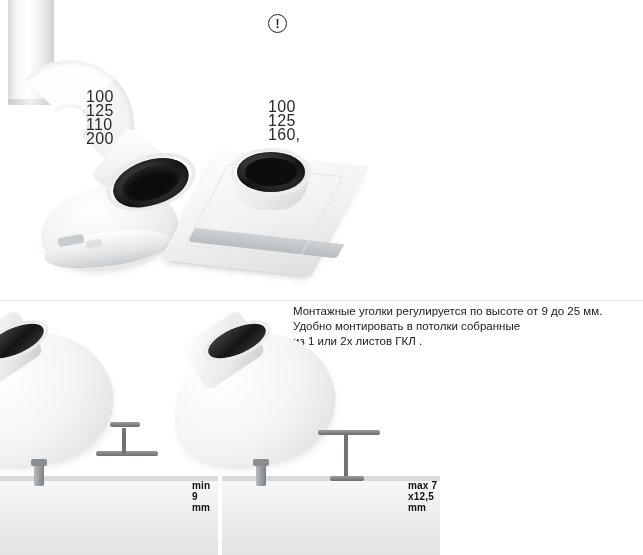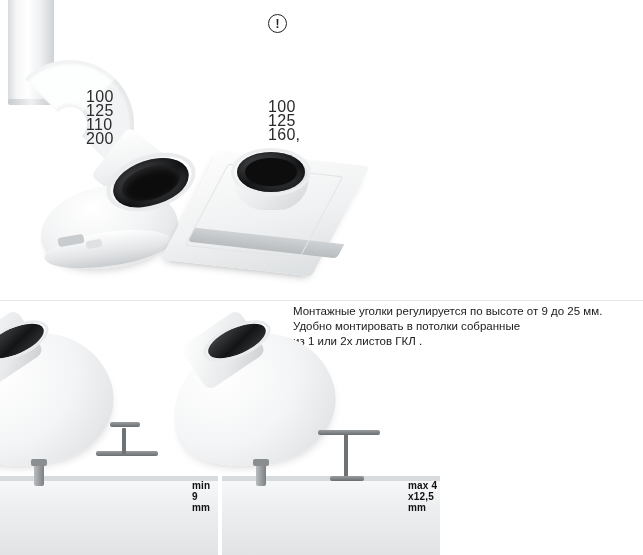--- a/index.html
+++ b/index.html
@@ -368,16 +368,16 @@
     <div class="diffuser-neck" style="left:-34px; top:6px;"></div>
     <div class="dark-ring-sm" style="left:-16px; top:10px;"></div>
     <div class="light-ring-sm" style="left:-21px; top:7px;"></div>
 
     <div class="bracket-plate" style="left:96px; top:112px; width:62px; height:5px;"></div>
     <div class="bracket-arm" style="left:122px; top:116px; width:4px; height:44px;"></div>
     <div class="bracket-plate" style="left:108px; top:158px; width:34px; height:5px;"></div>
     <div class="screw" style="left:34px; top:146px;"></div>
     <div class="screw-head" style="left:31px; top:141px;"></div>
 
-    <div class="abs dim-right dim-label">max 4 x12,5 mm</div>
+    <div class="abs dim-right dim-label">max 7 x12,5 mm</div>
   </div>
 
 </div>
 
 </body></html>

